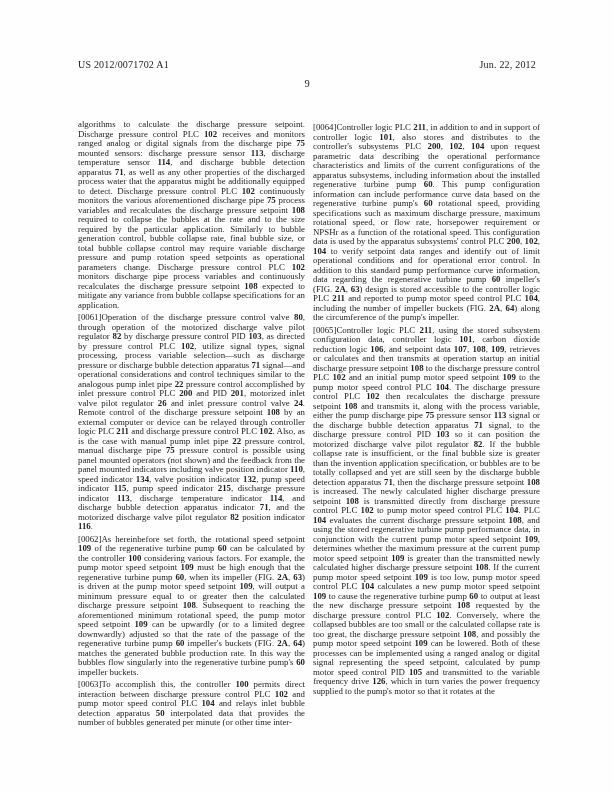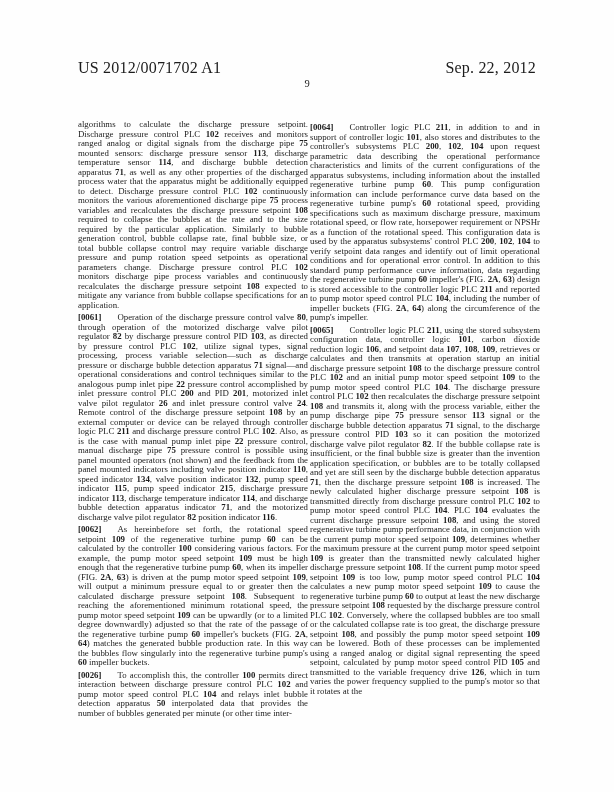--- a/index.html
+++ b/index.html
@@ -16,77 +16,77 @@
     color: #1c1c1c;
     overflow: hidden;
   }
   .header {
     position: absolute;
     top: 59px;
     left: 78px;
     width: 458px;
     display: flex;
     justify-content: space-between;
-    font-size: 16px;
+    font-size: 10px;
     letter-spacing: 0.2px;
     white-space: nowrap;
   }
   .page-num {
     position: absolute;
     top: 78px;
     left: 0;
     width: 614px;
     text-align: center;
     font-size: 10.5px;
   }
   .columns {
     position: absolute;
     top: 120px;
     left: 78px;
     width: 462px;
     display: flex;
-    gap: 2px;
+    gap: 8px;
   }
   .col {
     flex: 1 1 0;
     min-width: 0;
     font-size: 8.8px;
     line-height: 9.5px;
     text-align: justify;
     text-justify: inter-word;
     hyphens: auto;
   }
   .para {
     margin: 0;
   }
   .para.tagged {
     margin-top: 3px;
   }
   .ptag {
-    font-weight: bold;
-    margin-right: 16px;
+    font-weight: normal;
+    margin-right: 0;
   }
   .col b {
     font-weight: bold;
   }
 </style>
 </head>
 <body>
 
 <div class="page">
   <div class="header">
     <span>US 2012/0071702 A1</span>
-    <span>Sep. 22, 2012</span>
+    <span>Jun. 22, 2012</span>
   </div>
   <div class="page-num">9</div>
   <div class="columns">
     <div class="col" id="col-left">
         <p class="para">algorithms to calculate the discharge pressure setpoint. Discharge pressure control PLC <b>102</b> receives and monitors ranged analog or digital signals from the discharge pipe <b>75</b> mounted sensors: discharge pressure sensor <b>113</b>, discharge temperature sensor <b>114</b>, and discharge bubble detection apparatus <b>71</b>, as well as any other properties of the discharged process water that the apparatus might be additionally equipped to detect. Discharge pressure control PLC <b>102</b> continuously monitors the various aforementioned discharge pipe <b>75</b> process variables and recalculates the discharge pressure setpoint <b>108</b> required to collapse the bubbles at the rate and to the size required by the particular application. Similarly to bubble generation control, bubble collapse rate, final bubble size, or total bubble collapse control may require variable discharge pressure and pump rotation speed setpoints as operational parameters change. Discharge pressure control PLC <b>102</b> monitors discharge pipe process variables and continuously recalculates the discharge pressure setpoint <b>108</b> expected to mitigate any variance from bubble collapse specifications for an application.</p>
         <p class="para tagged"><span class="ptag">[0061]</span>Operation of the discharge pressure control valve <b>80</b>, through operation of the motorized discharge valve pilot regulator <b>82</b> by discharge pressure control PID <b>103</b>, as directed by pressure control PLC <b>102</b>, utilize signal types, signal processing, process variable selection—such as discharge pressure or discharge bubble detection apparatus <b>71</b> signal—and operational considerations and control techniques similar to the analogous pump inlet pipe <b>22</b> pressure control accomplished by inlet pressure control PLC <b>200</b> and PID <b>201</b>, motorized inlet valve pilot regulator <b>26</b> and inlet pressure control valve <b>24</b>. Remote control of the discharge pressure setpoint <b>108</b> by an external computer or device can be relayed through controller logic PLC <b>211</b> and discharge pressure control PLC <b>102</b>. Also, as is the case with manual pump inlet pipe <b>22</b> pressure control, manual discharge pipe <b>75</b> pressure control is possible using panel mounted operators (not shown) and the feedback from the panel mounted indicators including valve position indicator <b>110</b>, speed indicator <b>134</b>, valve position indicator <b>132</b>, pump speed indicator <b>115</b>, pump speed indicator <b>215</b>, discharge pressure indicator <b>113</b>, discharge temperature indicator <b>114</b>, and discharge bubble detection apparatus indicator <b>71</b>, and the motorized discharge valve pilot regulator <b>82</b> position indicator <b>116</b>.</p>
         <p class="para tagged"><span class="ptag">[0062]</span>As hereinbefore set forth, the rotational speed setpoint <b>109</b> of the regenerative turbine pump <b>60</b> can be calculated by the controller <b>100</b> considering various factors. For example, the pump motor speed setpoint <b>109</b> must be high enough that the regenerative turbine pump <b>60</b>, when its impeller (FIG. <b>2A</b>, <b>63</b>) is driven at the pump motor speed setpoint <b>109</b>, will output a minimum pressure equal to or greater then the calculated discharge pressure setpoint <b>108</b>. Subsequent to reaching the aforementioned minimum rotational speed, the pump motor speed setpoint <b>109</b> can be upwardly (or to a limited degree downwardly) adjusted so that the rate of the passage of the regenerative turbine pump <b>60</b> impeller's buckets (FIG. <b>2A</b>, <b>64</b>) matches the generated bubble production rate. In this way the bubbles flow singularly into the regenerative turbine pump's <b>60</b> impeller buckets.</p>
-        <p class="para tagged"><span class="ptag">[0026]</span>To accomplish this, the controller <b>100</b> permits direct interaction between discharge pressure control PLC <b>102</b> and pump motor speed control PLC <b>104</b> and relays inlet bubble detection apparatus <b>50</b> interpolated data that provides the number of bubbles generated per minute (or other time inter-</p>
+        <p class="para tagged"><span class="ptag">[0063]</span>To accomplish this, the controller <b>100</b> permits direct interaction between discharge pressure control PLC <b>102</b> and pump motor speed control PLC <b>104</b> and relays inlet bubble detection apparatus <b>50</b> interpolated data that provides the number of bubbles generated per minute (or other time inter-</p>
       </div>
     <div class="col" id="col-right">
         <p class="para tagged"><span class="ptag">[0064]</span>Controller logic PLC <b>211</b>, in addition to and in support of controller logic <b>101</b>, also stores and distributes to the controller's subsystems PLC <b>200</b>, <b>102</b>, <b>104</b> upon request parametric data describing the operational performance characteristics and limits of the current configurations of the apparatus subsystems, including information about the installed regenerative turbine pump <b>60</b>. This pump configuration information can include performance curve data based on the regenerative turbine pump's <b>60</b> rotational speed, providing specifications such as maximum discharge pressure, maximum rotational speed, or flow rate, horsepower requirement or NPSHr as a function of the rotational speed. This configuration data is used by the apparatus subsystems' control PLC <b>200</b>, <b>102</b>, <b>104</b> to verify setpoint data ranges and identify out of limit operational conditions and for operational error control. In addition to this standard pump performance curve information, data regarding the regenerative turbine pump <b>60</b> impeller's (FIG. <b>2A</b>, <b>63</b>) design is stored accessible to the controller logic PLC <b>211</b> and reported to pump motor speed control PLC <b>104</b>, including the number of impeller buckets (FIG. <b>2A</b>, <b>64</b>) along the circumference of the pump's impeller.</p>
         <p class="para tagged"><span class="ptag">[0065]</span>Controller logic PLC <b>211</b>, using the stored subsystem configuration data, controller logic <b>101</b>, carbon dioxide reduction logic <b>106</b>, and setpoint data <b>107</b>, <b>108</b>, <b>109</b>, retrieves or calculates and then transmits at operation startup an initial discharge pressure setpoint <b>108</b> to the discharge pressure control PLC <b>102</b> and an initial pump motor speed setpoint <b>109</b> to the pump motor speed control PLC <b>104</b>. The discharge pressure control PLC <b>102</b> then recalculates the discharge pressure setpoint <b>108</b> and transmits it, along with the process variable, either the pump discharge pipe <b>75</b> pressure sensor <b>113</b> signal or the discharge bubble detection apparatus <b>71</b> signal, to the discharge pressure control PID <b>103</b> so it can position the motorized discharge valve pilot regulator <b>82</b>. If the bubble collapse rate is insufficient, or the final bubble size is greater than the invention application specification, or bubbles are to be totally collapsed and yet are still seen by the discharge bubble detection apparatus <b>71</b>, then the discharge pressure setpoint <b>108</b> is increased. The newly calculated higher discharge pressure setpoint <b>108</b> is transmitted directly from discharge pressure control PLC <b>102</b> to pump motor speed control PLC <b>104</b>. PLC <b>104</b> evaluates the current discharge pressure setpoint <b>108</b>, and using the stored regenerative turbine pump performance data, in conjunction with the current pump motor speed setpoint <b>109</b>, determines whether the maximum pressure at the current pump motor speed setpoint <b>109</b> is greater than the transmitted newly calculated higher discharge pressure setpoint <b>108</b>. If the current pump motor speed setpoint <b>109</b> is too low, pump motor speed control PLC <b>104</b> calculates a new pump motor speed setpoint <b>109</b> to cause the regenerative turbine pump <b>60</b> to output at least the new discharge pressure setpoint <b>108</b> requested by the discharge pressure control PLC <b>102</b>. Conversely, where the collapsed bubbles are too small or the calculated collapse rate is too great, the discharge pressure setpoint <b>108</b>, and possibly the pump motor speed setpoint <b>109</b> can be lowered. Both of these processes can be implemented using a ranged analog or digital signal representing the speed setpoint, calculated by pump motor speed control PID <b>105</b> and transmitted to the variable frequency drive <b>126</b>, which in turn varies the power frequency supplied to the pump's motor so that it rotates at the</p>
       </div>
   </div>
 </div>
 
 </body></html>

